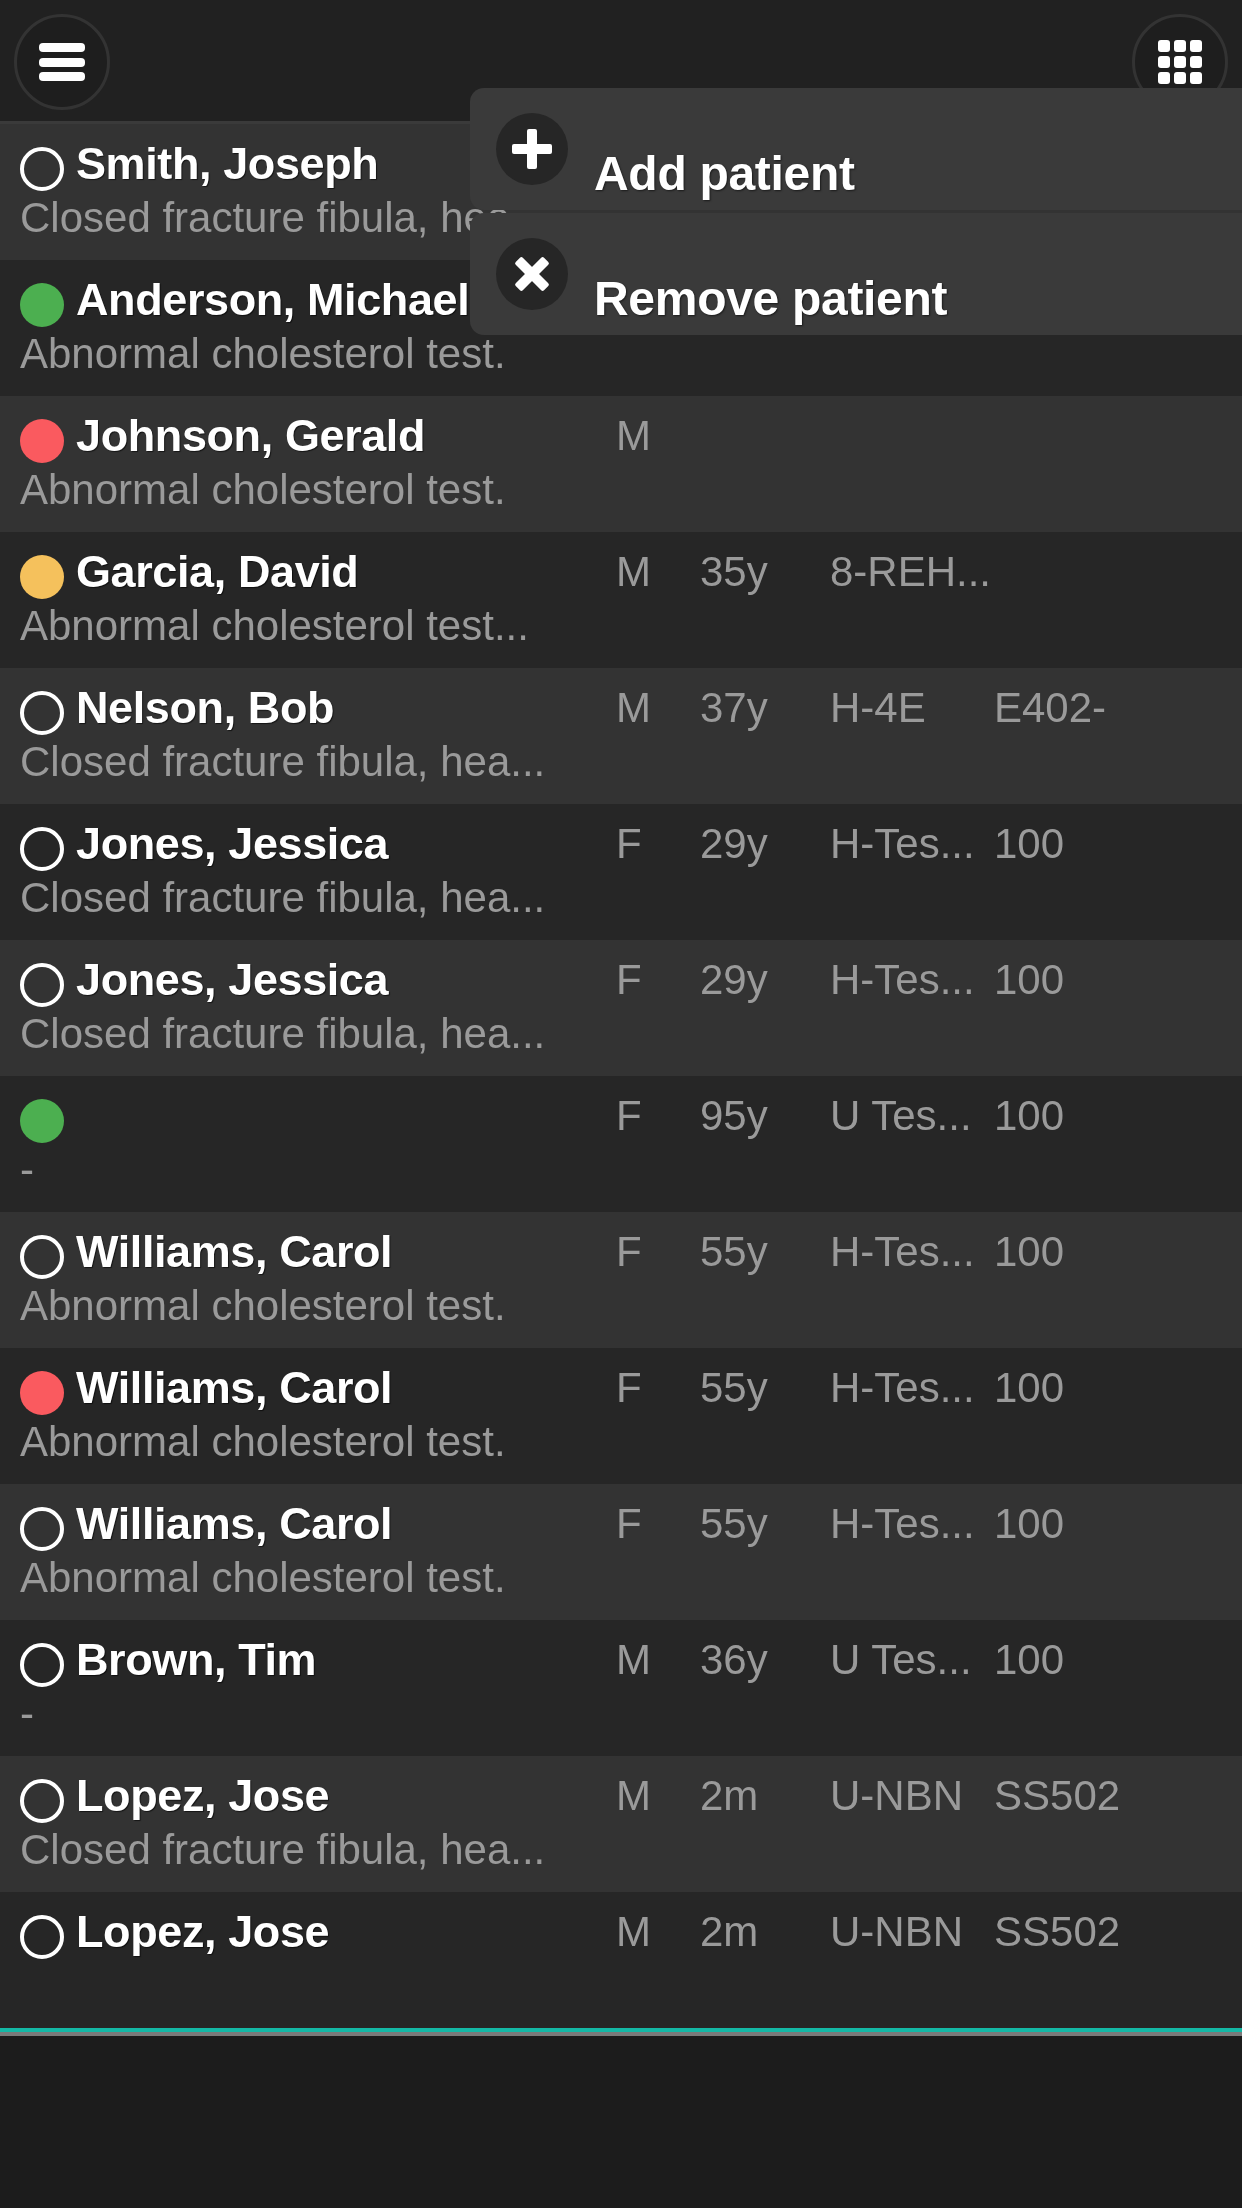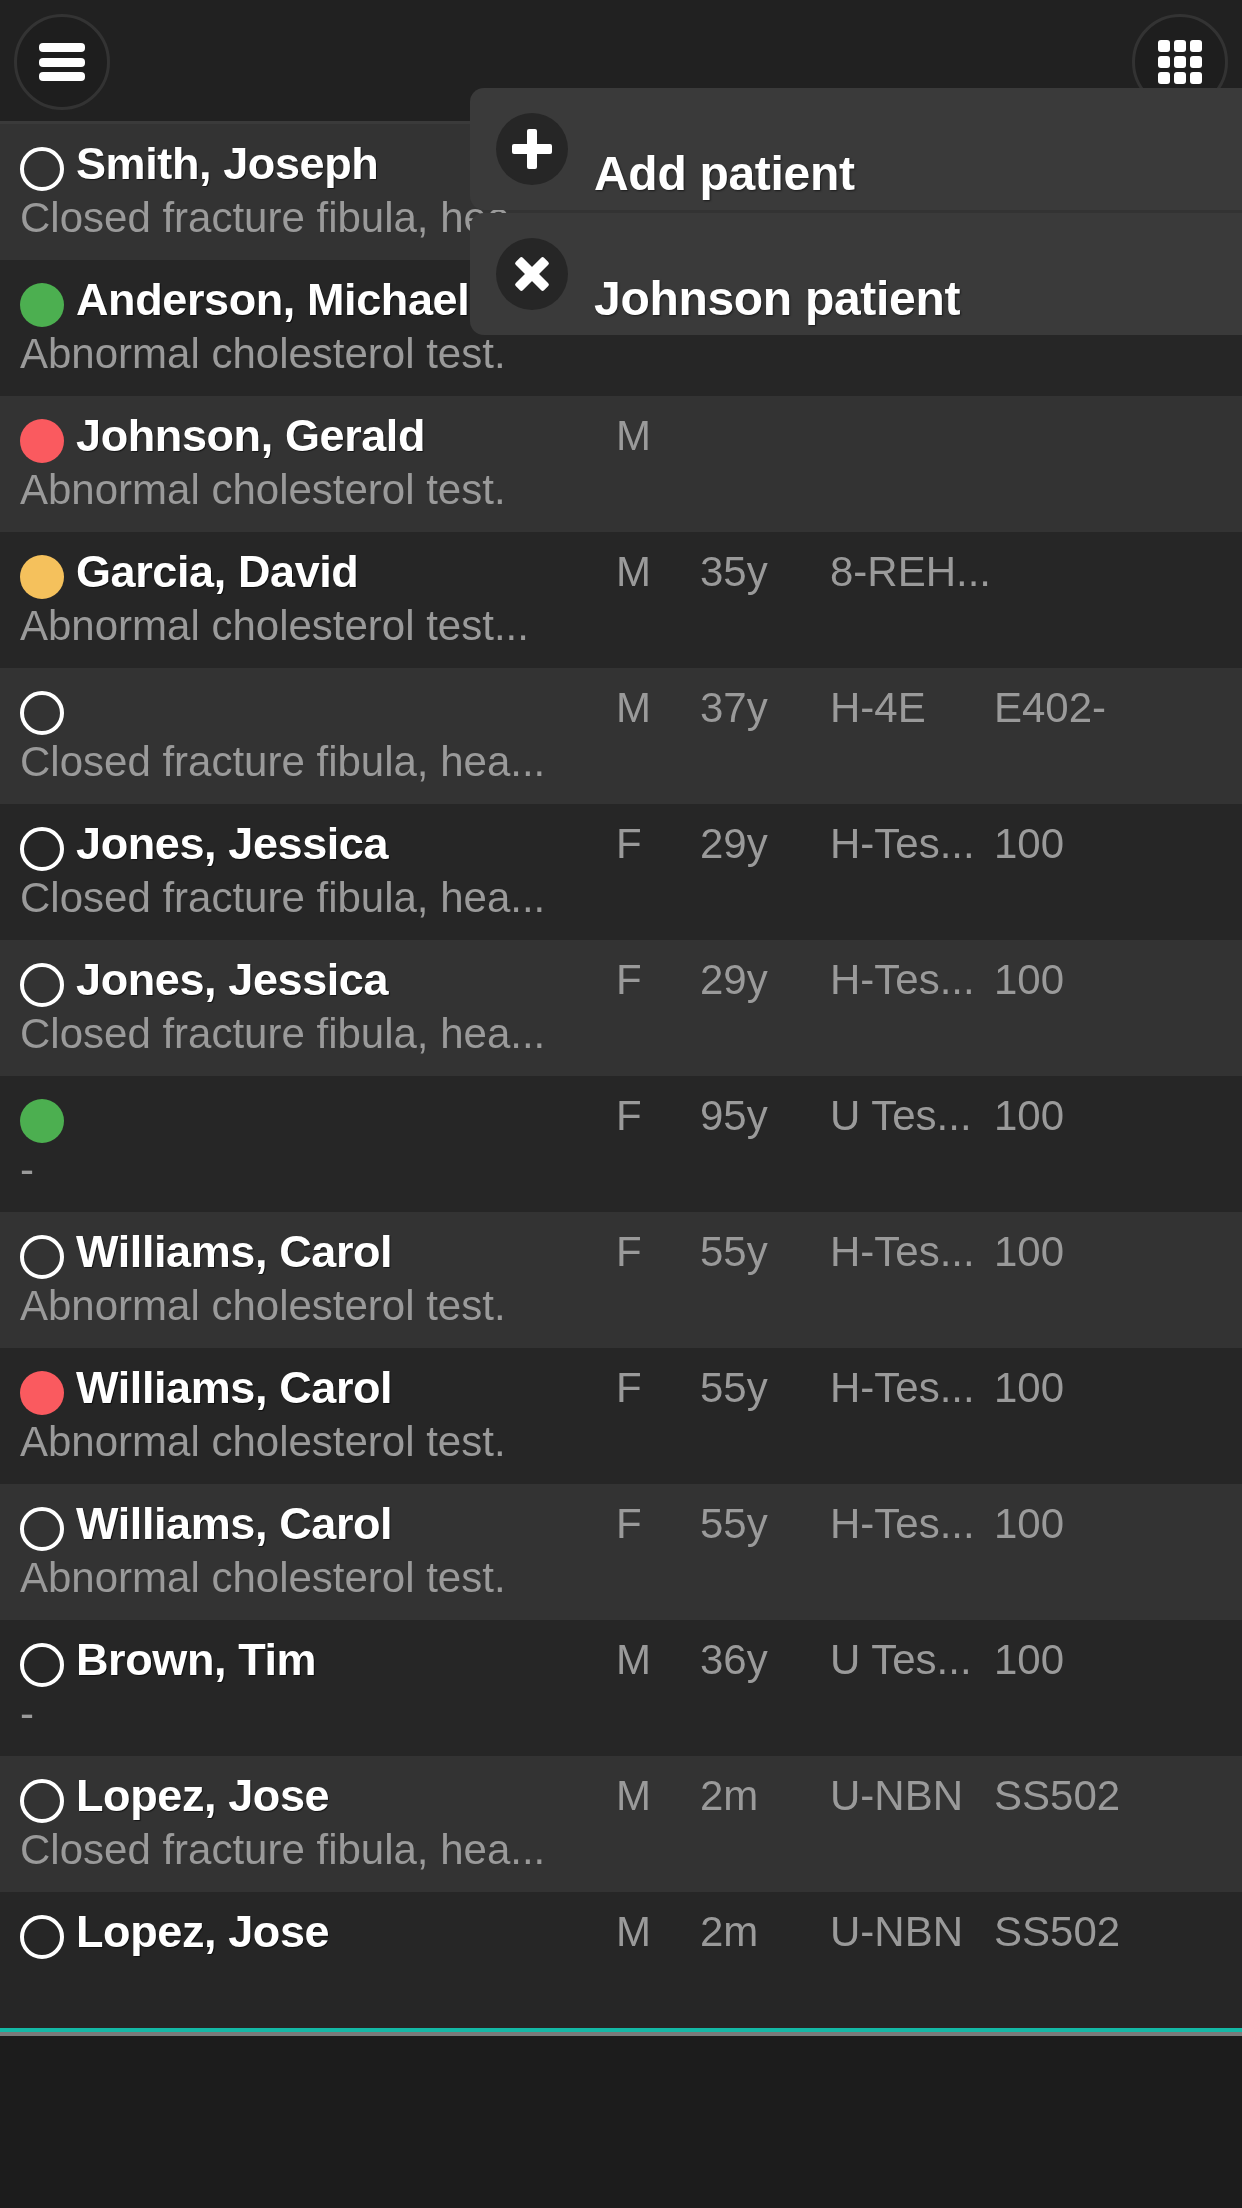--- a/index.html
+++ b/index.html
@@ -175,20 +175,21 @@
           <span class="col c-sex">M</span>
           <span class="col c-age">35y</span>
           <span class="col c-loc">8-REH...</span>
           <span class="col c-code"></span>
         </div>
         <div class="psub">Abnormal cholesterol test...</div>
       </div>
       <div class="row alt">
         <div class="row-main">
           <span class="dot empty"></span>
+          <span class="pname">Nelson, Bob</span>
           <span class="col c-sex">M</span>
           <span class="col c-age">37y</span>
           <span class="col c-loc">H-4E</span>
           <span class="col c-code">E402-</span>
         </div>
         <div class="psub">Closed fracture fibula, hea...</div>
       </div>
       <div class="row base">
         <div class="row-main">
           <span class="dot empty"></span>
@@ -295,17 +296,17 @@
       <div class="menu-item">
         <div class="menu-icon">
           <span class="gl-plus"></span>
         </div>
         <span class="menu-label">Add patient</span>
       </div>
       <div class="menu-item">
         <div class="menu-icon">
           <span class="gl-x"></span>
         </div>
-        <span class="menu-label">Johnson patient</span>
+        <span class="menu-label">Remove patient</span>
       </div>
     </div>
 
 </div>
 
 </body></html>

